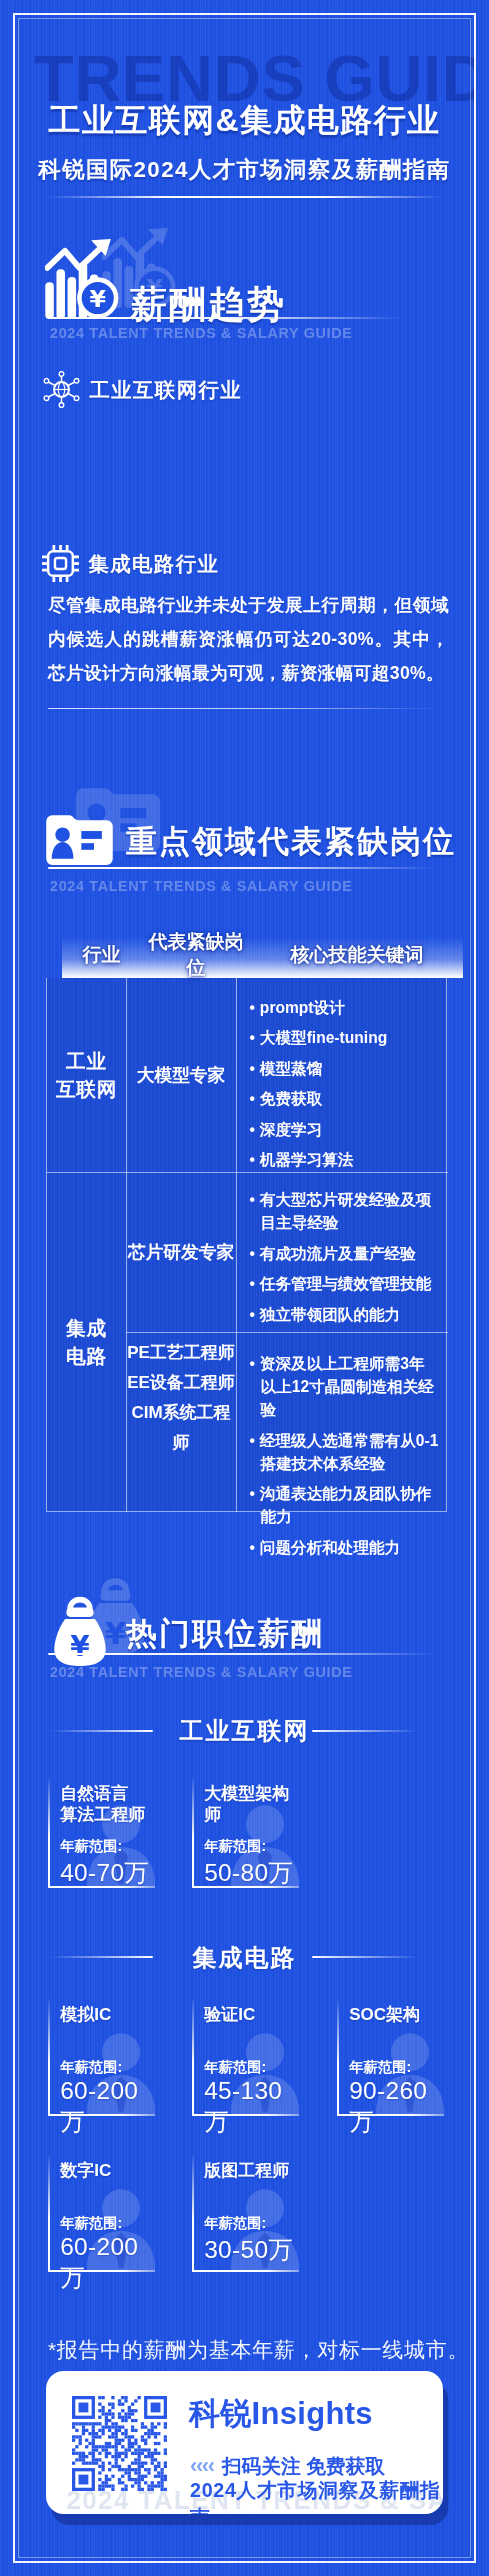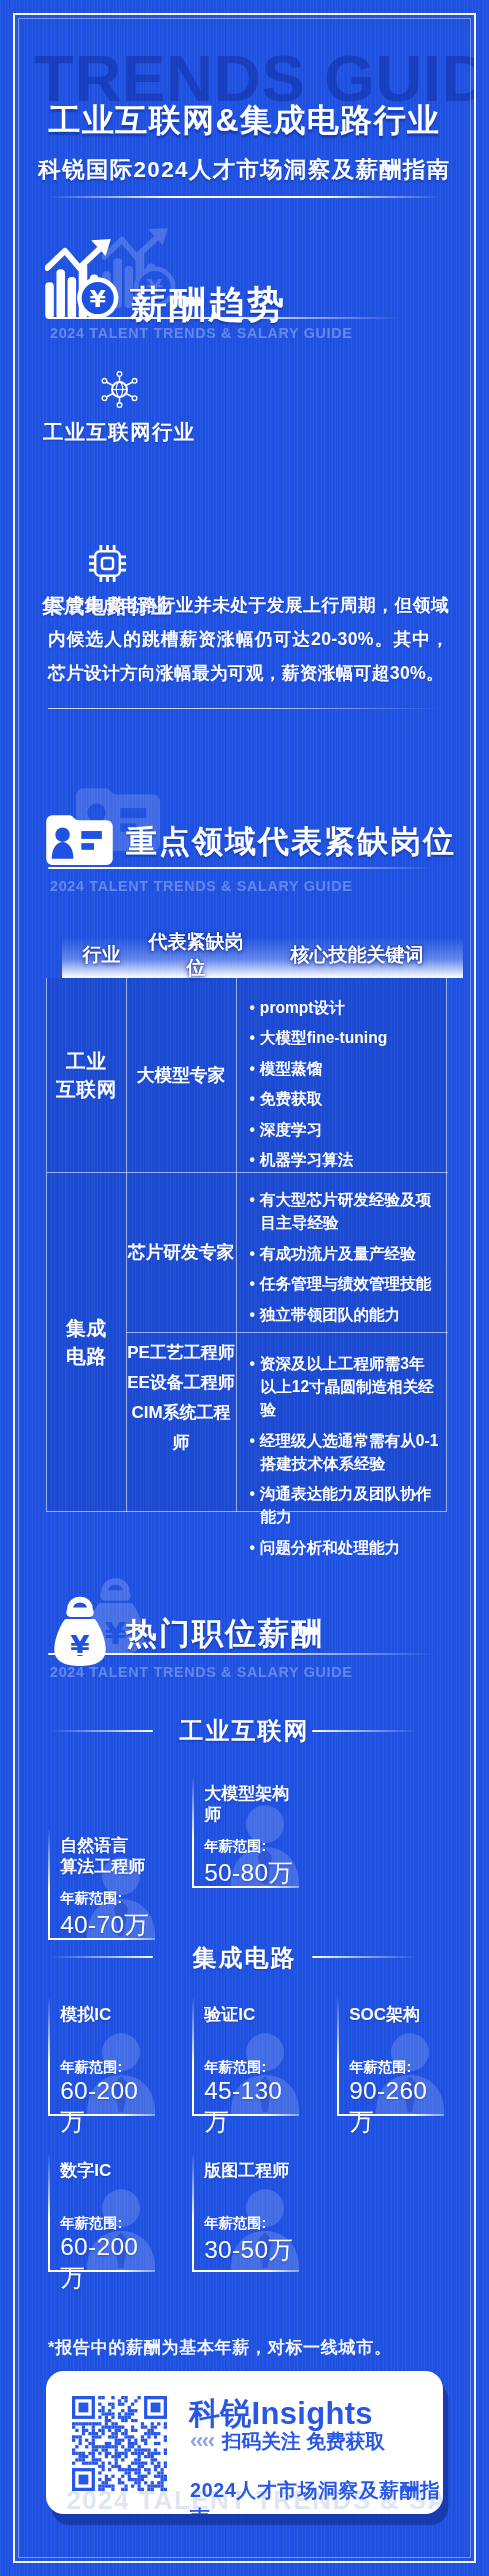--- a/index.html
+++ b/index.html
@@ -23,21 +23,21 @@
     text-shadow:0 2.7px 1.4px rgba(13,42,150,0.5);}
   .sub-title{top:154px;font-size:22.4px;font-weight:800;letter-spacing:1.4px;
     text-shadow:0 2px 1.4px rgba(13,42,150,0.45);}
   .divider-center{top:196px;left:48px;width:394px;height:2px;border-radius:1.4px;
     background:linear-gradient(90deg,rgba(255,255,255,0) 0%,#fff 30%,#fff 70%,rgba(255,255,255,0) 100%);}
   .rule-fade{height:2px;border-radius:1.4px;
     background:linear-gradient(90deg,#fff 0%,rgba(255,255,255,0.9) 55%,rgba(255,255,255,0) 100%);}
   .sec-title{font-weight:900;text-shadow:0 2px 1.4px rgba(13,42,150,0.5);letter-spacing:2px;}
   .wm-line{font-size:14.3px;font-weight:700;letter-spacing:0.7px;color:rgba(255,255,255,0.3);}
   .ghost{opacity:0.18;}
-  .sub-head{display:flex;align-items:center;gap:9.5px;flex-direction:column;}
+  .sub-head{display:flex;align-items:center;gap:9.5px;}
   .sub-head .t{font-size:20.4px;font-weight:800;letter-spacing:1.4px;text-shadow:0 1.4px 1.4px rgba(13,42,150,0.45);}
   .para{font-size:17.7px;font-weight:600;line-height:34px;text-align:justify;letter-spacing:0.3px;
     text-shadow:0 1.4px 1.4px rgba(13,42,150,0.3);}
   .preline{white-space:pre-line;}
   
   .table{left:46px;top:937px;width:401px;height:575px;}
   .thead{position:absolute;top:0;left:16px;width:401px;height:41px;display:flex;align-items:center;
     background:linear-gradient(180deg,rgba(255,255,255,0) 0%,rgba(255,255,255,0.30) 55%,rgba(255,255,255,0.95) 96%,#fff 100%);}
   .th{font-size:19px;font-weight:800;text-align:center;color:#fff;
     text-shadow:0 1.4px 5.4px rgba(12,40,150,0.95),0 0 2px rgba(12,40,150,0.8);padding-bottom:5.4px;}
@@ -61,29 +61,29 @@
   .card::before{content:"";position:absolute;left:0;top:5.4px;bottom:0;width:2px;
     background:linear-gradient(180deg,rgba(255,255,255,0.05),#fff 55%);}
   .card::after{content:"";position:absolute;left:0;bottom:0;height:2px;width:100%;
     background:linear-gradient(90deg,#fff 70%,rgba(255,255,255,0.45));}
   .card .sil{position:absolute;right:-4.1px;bottom:1.4px;width:76px;height:90px;}
   .card-title{position:absolute;top:9.5px;left:12.2px;font-size:17px;font-weight:800;line-height:21px;
     text-shadow:0 1.4px 1.4px rgba(13,42,150,0.4);}
   .card-label{position:absolute;top:64px;left:12.2px;font-size:14.3px;font-weight:600;}
   .card-range{position:absolute;top:83px;left:12.2px;font-size:24.5px;font-weight:400;letter-spacing:0.3px;
     text-shadow:0 1.4px 1.4px rgba(13,42,150,0.4);}
-  .footnote{font-size:17px;font-weight:700;color:rgba(255,255,255,0.95);letter-spacing:0.7px;}
+  .footnote{font-size:21px;font-weight:400;color:rgba(255,255,255,0.95);letter-spacing:0.7px;}
   
   .qr-card{left:46px;top:2371px;width:397px;height:143px;background:#fff;border-radius:17.7px;
     box-shadow:5.4px 11px 0 rgba(18,43,145,0.6);overflow:hidden;}
   .qr-ghost{position:absolute;left:20.4px;top:114px;width:380px;font-size:26px;font-weight:900;
     color:rgba(150,170,210,0.30);white-space:nowrap;letter-spacing:1.4px;}
   .qr-box{position:absolute;left:26px;top:24.5px;width:95px;height:95px;}
   .brand{position:absolute;left:143px;top:22px;font-size:31px;font-weight:900;color:#2857E8;letter-spacing:0.3px;}
-  .qr-line1{position:absolute;left:144px;top:57px;font-size:19.7px;font-weight:800;color:#2857E8;}
+  .qr-line1{position:absolute;left:144px;top:82px;font-size:19.7px;font-weight:800;color:#2857E8;}
   .chev{color:#7FA5F2;font-weight:900;letter-spacing:-1.4px;margin-right:8.2px;font-size:22px;}
   .qr-line2{position:absolute;left:144px;top:106px;font-size:19.7px;font-weight:800;color:#2857E8;letter-spacing:0.7px;}
   .icon-svg{display:block;}
 </style>
 </head>
 <body>
 
 <div class="poster">
   <div class="stripes"></div>
   <div class="frame-outer abs"></div>
@@ -259,21 +259,21 @@
       <use href="#bagicon"></use>
     </svg>
   <div class="abs sec-title" style="left:126px;top:1613px;font-size:31px">热门职位薪酬</div>
   <div class="abs rule-fade" style="left:48px;top:1653px;width:387px"></div>
   <div class="abs wm-line" style="left:50px;top:1664px">2024 TALENT TRENDS &amp; SALARY GUIDE</div>
 
   <div class="abs ctr group-head" style="top:1715px">工业互联网</div>
   <div class="abs hr-l" style="left:50px;top:1730px;width:103px"></div>
   <div class="abs hr-r" style="left:312px;top:1730px;width:106px"></div>
 
-  <div class="abs card" style="left:48px;top:1825px;height:115px">
+  <div class="abs card" style="left:48px;top:1773px;height:115px">
     <svg class="sil" viewBox="0 0 112 132" width="76" height="90">
         <use href="#person"></use>
       </svg>
     <div class="card-title preline">自然语言
 算法工程师</div>
     <div class="card-label">年薪范围:</div>
     <div class="card-range">40-70万</div>
   </div>
   <div class="abs card" style="left:192px;top:1773px;height:115px">
     <svg class="sil" viewBox="0 0 112 132" width="76" height="90">

